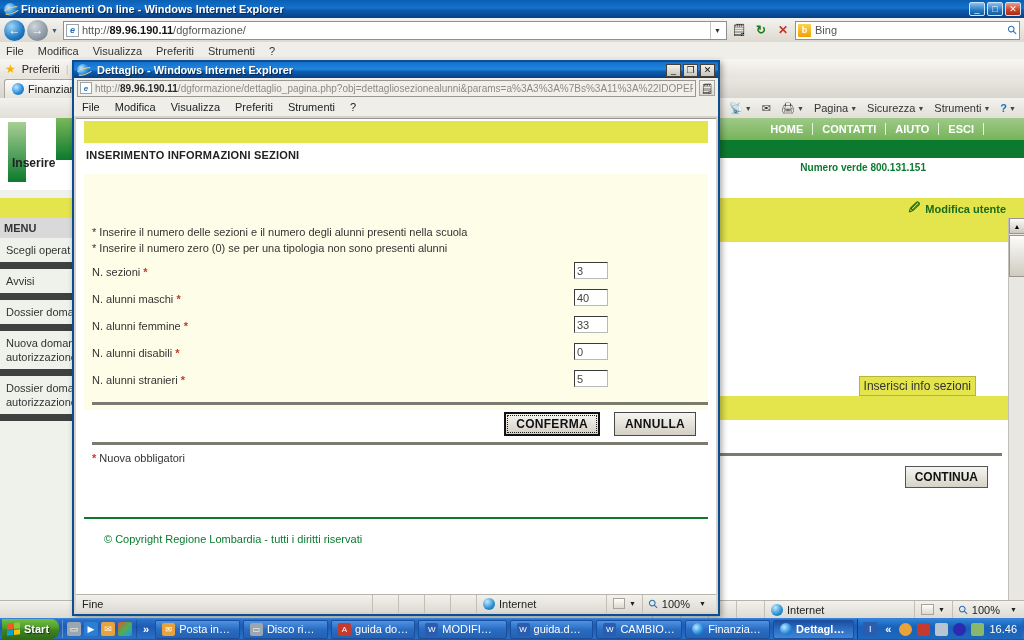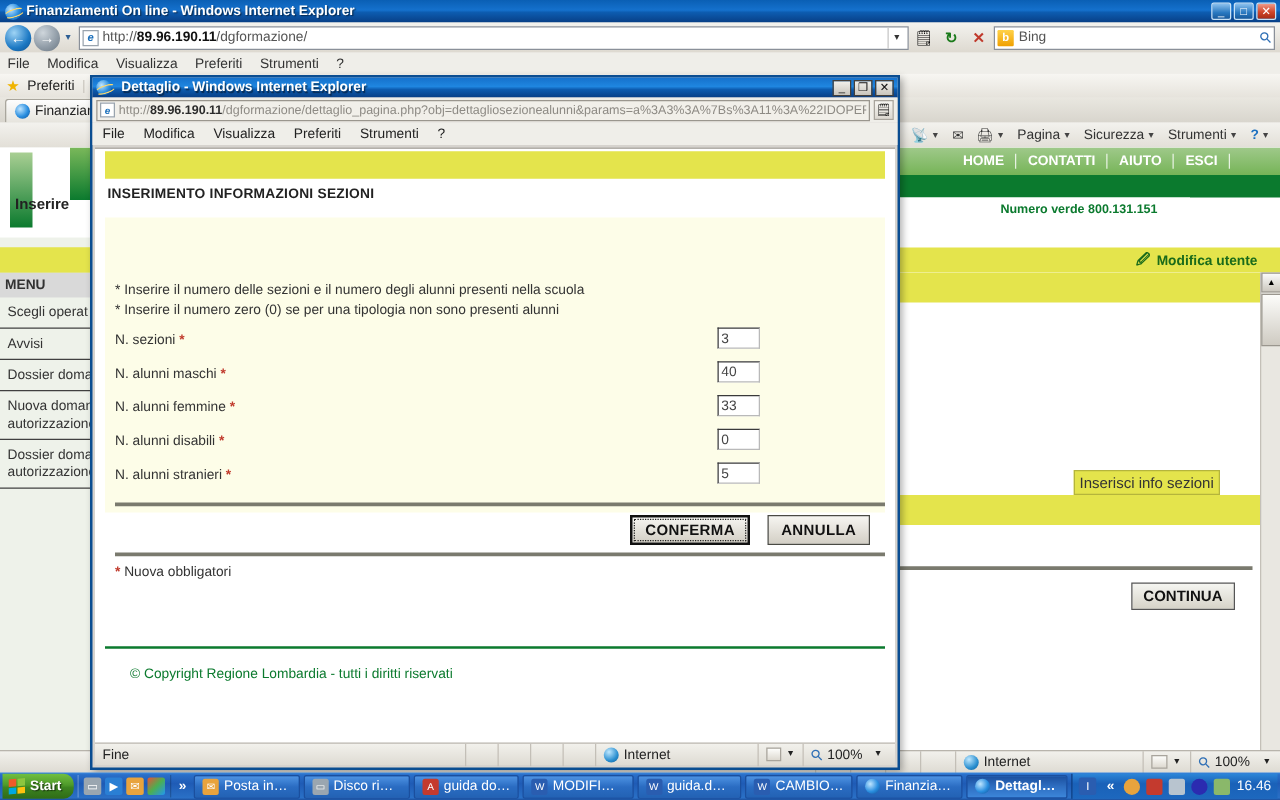--- a/index.html
+++ b/index.html
@@ -116,21 +116,21 @@
   .sidebar { position:absolute; left:0; top:0; width:72px; height:482px; background:#eef2ea; }
   .logo-area { position:absolute; left:0; top:0; width:72px; height:72px; background:#fff; }
   .logo-bar { position:absolute; left:8px; top:4px; width:18px; height:60px; background:linear-gradient(to bottom,#a9cf93,#0b7a2e);}
   .logo-bar2 { position:absolute; left:56px; top:0px; width:16px; height:42px; background:linear-gradient(to bottom,#7ab85a,#0b7a2e);}
   .logo-text { position:absolute; left:12px; top:38px; font-size:12px; font-weight:bold; color:#222;}
   .side-user { position:absolute; left:0; top:80px; width:72px; height:20px; background:#e4e44c;
      display:flex; align-items:center; font-size:11px; font-weight:bold; gap:3px; padding-left:4px;}
   .side-menu-hdr { position:absolute; left:0; top:100px; width:72px; height:20px; background:#d9d9d9;
      display:flex; align-items:center; padding-left:4px; font-size:11px; font-weight:bold; color:#333;}
   .side-items { position:absolute; left:0; top:120px; width:72px; }
-  .side-item { border-bottom:1px solid #404040; padding:5px 3px 5px 6px; font-size:11px; color:#333; line-height:14px;
+  .side-item { border-bottom:7px solid #404040; padding:5px 3px 5px 6px; font-size:11px; color:#333; line-height:14px;
     white-space:nowrap; overflow:hidden; }
 
   
   .content { position:absolute; left:72px; top:100px; width:952px; height:382px; background:#fff; }
   .tab-strip { position:absolute; left:0; top:0; width:952px; height:24px; background:#e4e44c; }
   .yellow-tabs { position:absolute; left:0; top:72px; width:952px; height:22px; display:flex; gap:8px;}
   .ytab { background:#e4e44c; height:22px; display:flex; align-items:center; padding:0 10px; font-size:11px; color:#333; }
   .inserisci-btn {
     position:absolute; right:48px; top:158px; background:#e4e44c; border:1px solid #b5b53c;
     padding:2px 4px; font-size:12px; color:#333;

